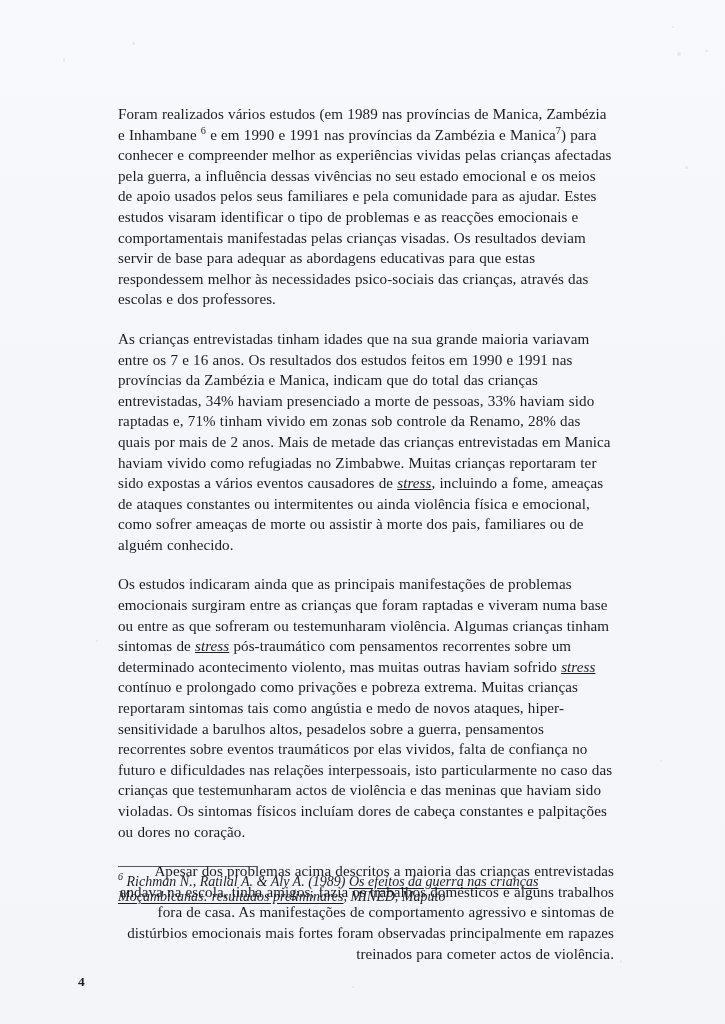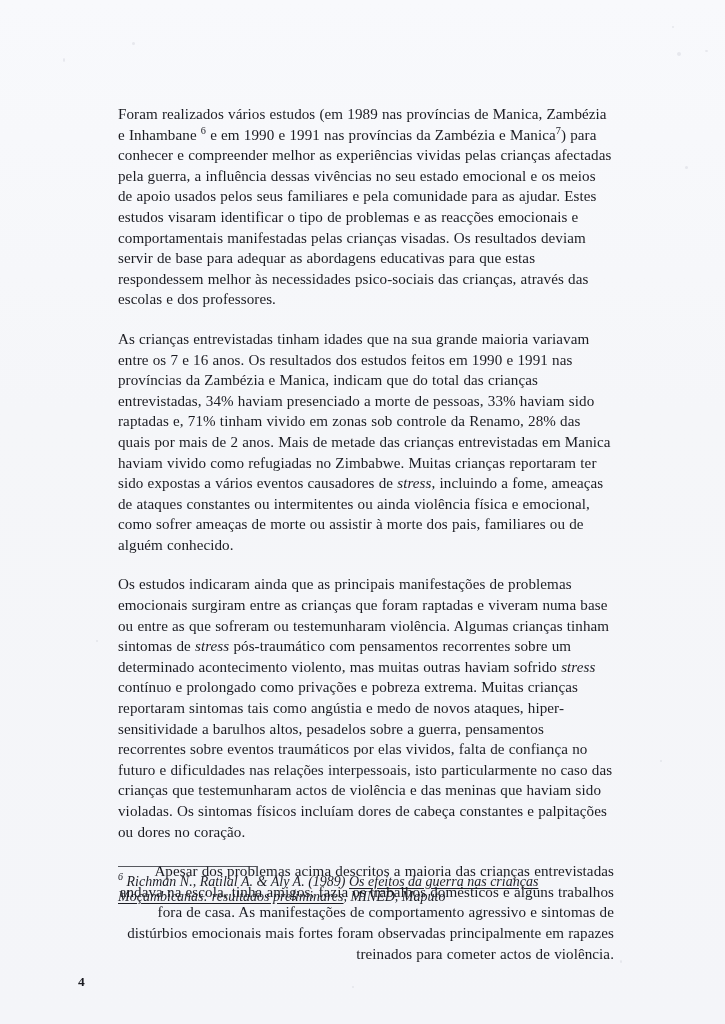--- a/index.html
+++ b/index.html
@@ -49,21 +49,21 @@
     font-size: 15.1px;
     line-height: 20.6px;
     text-align: left;
     letter-spacing: .005em;
     word-spacing: .02em;
     color: #1b1c22;
     text-rendering: optimizeLegibility;
   }
   p.para:last-of-type { margin-bottom: 12px; text-align: right; }
 
-  .it { font-style: italic; }
+  .it { font-style: italic; text-decoration: underline; }
 
   sup.fnref {
     font-size: .68em;
     vertical-align: super;
     line-height: 0;
   }
 
   
   .footnotes {
     position: absolute;

